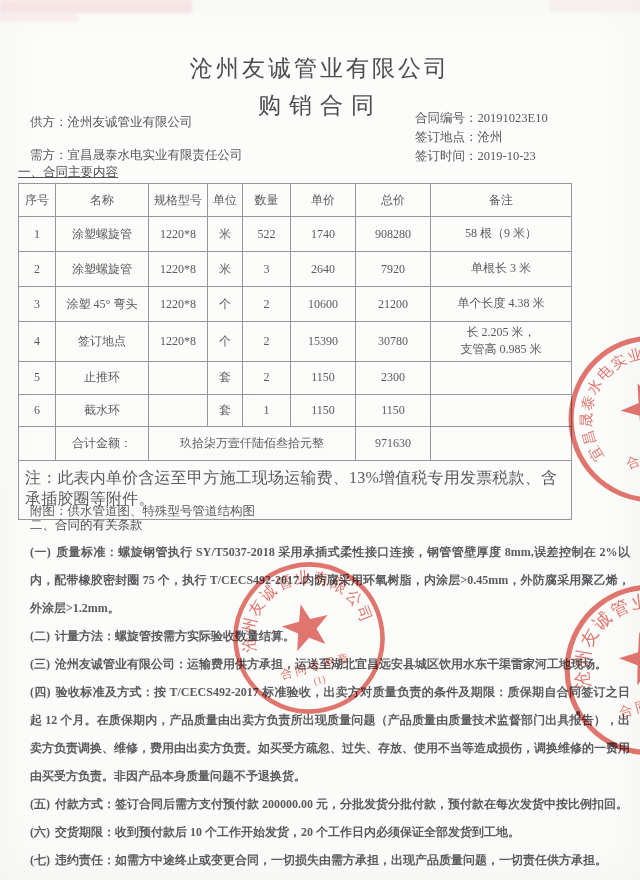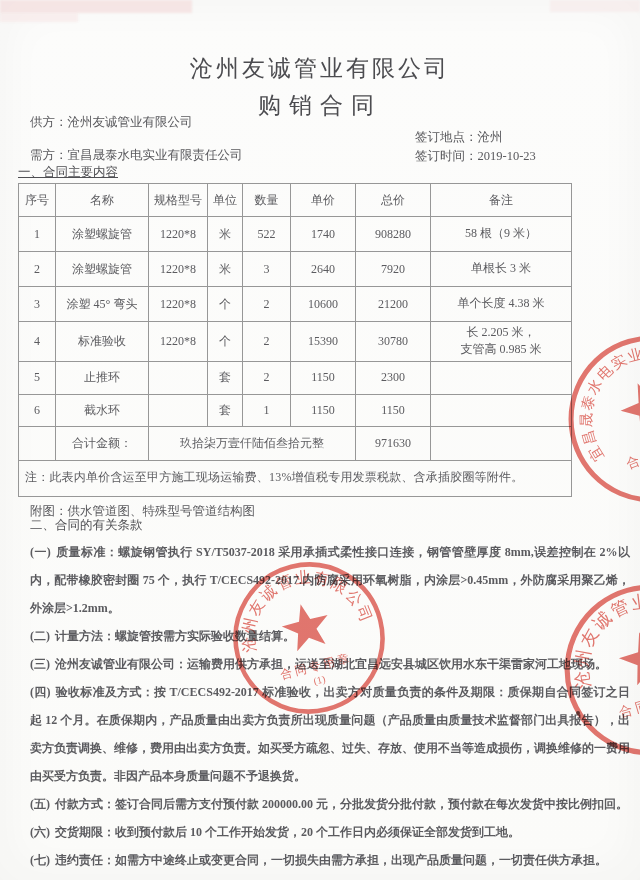--- a/index.html
+++ b/index.html
@@ -38,21 +38,21 @@
     border-collapse:collapse; table-layout:fixed;
     font-size:12px; color:#5b5b5f;
   }
   table.items td, table.items th {
     border:1px solid #979797; text-align:center; vertical-align:middle;
     padding:2px 2px; font-weight:normal; overflow:hidden;
   }
   table.items { border:1.5px solid #8a8a8a; }
   td.remark { white-space:pre-line; line-height:1.45; }
   tr.note-row td {
-    text-align:left; padding:7px 6px 9px 6px; font-size:12px; letter-spacing:.2px;
+    text-align:left; padding:7px 6px 9px 6px; font-size:16px; letter-spacing:.2px;
   }
   .attachment-line { left:30px; top:503px; font-size:12.5px; }
   .sec2-heading { left:30px; top:517px; font-size:12.5px; color:#4e4e52; }
 
   .clauses { position:absolute; left:30px; top:538px; width:600px; }
   .clause { margin:0; font-size:12px; line-height:28px; color:#5b5b5f; text-align:justify;font-weight:bold; }
   .clause-label { margin-right:5px; }
 
   .stamp { position:absolute; opacity:.82; mix-blend-mode:multiply; pointer-events:none; }
   .stamp svg { display:block; }
@@ -70,20 +70,21 @@
   <div class="artifact pink2"></div>
   <div class="artifact pink3"></div>
   <div class="artifact speck"></div>
 
   <div class="title">沧州友诚管业有限公司</div>
   <div class="subtitle">购销合同</div>
 
   <div class="line supplier-line"><span>供方：</span><span>沧州友诚管业有限公司</span></div>
   <div class="line buyer-line"><span>需方：</span><span>宜昌晟泰水电实业有限责任公司</span></div>
 
+  <div class="line meta1"><span>合同编号：</span><span>20191023E10</span></div>
   <div class="line meta2"><span>签订地点：</span><span>沧州</span></div>
   <div class="line meta3"><span>签订时间：</span><span>2019-10-23</span></div>
 
   <div class="line sec1-heading">一、合同主要内容</div>
 
   <table class="items">
     <colgroup>
       <col style="width:37px">
         <col style="width:93px">
         <col style="width:59px">
@@ -129,21 +130,21 @@
       <td>涂塑 45° 弯头</td>
       <td>1220*8</td>
       <td>个</td>
       <td>2</td>
       <td>10600</td>
       <td>21200</td>
       <td class="remark">单个长度 4.38 米</td>
     </tr>
     <tr style="height:37px">
       <td>4</td>
-      <td>标准验收</td>
+      <td>签订地点</td>
       <td>1220*8</td>
       <td>个</td>
       <td>2</td>
       <td>15390</td>
       <td>30780</td>
       <td class="remark">长 2.205 米，
 支管高 0.985 米</td>
     </tr>
     <tr style="height:33px">
       <td>5</td>

